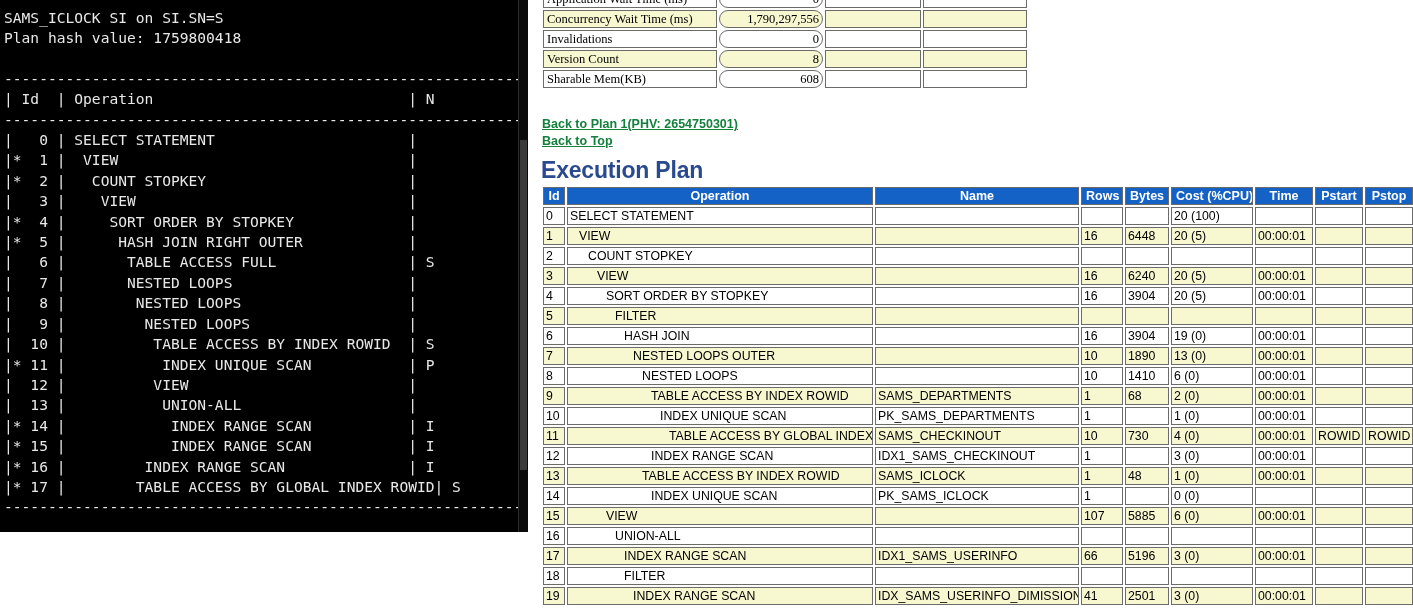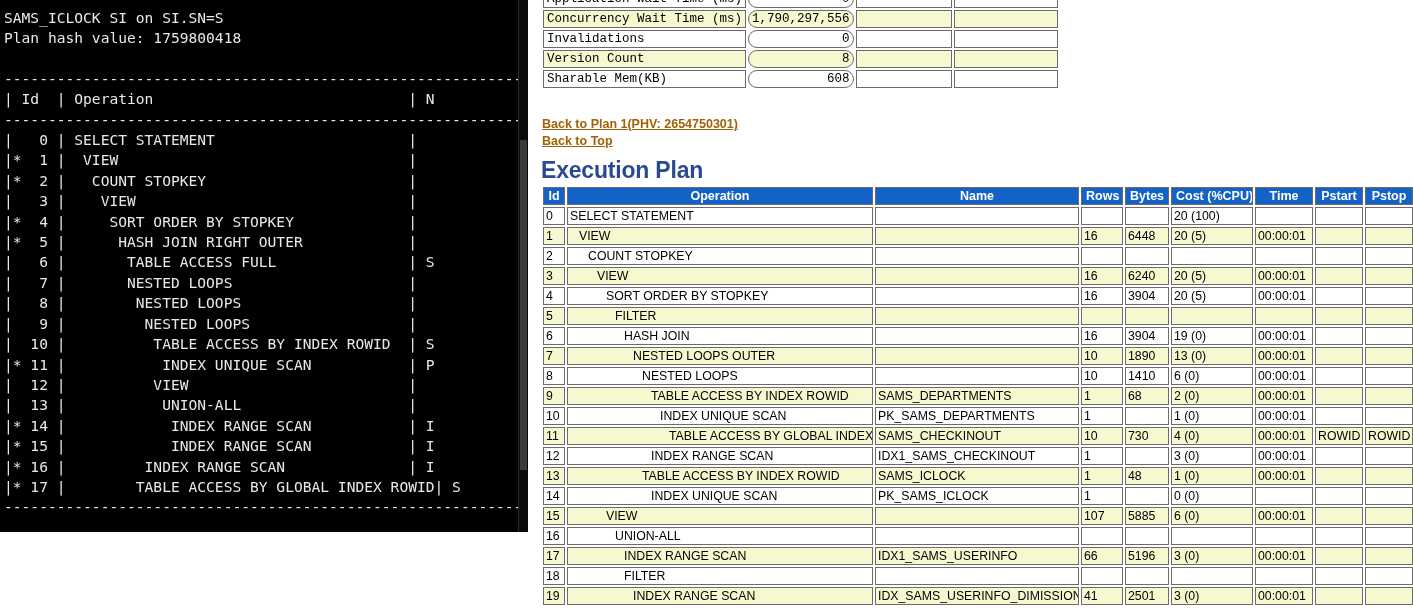--- a/index.html
+++ b/index.html
@@ -79,42 +79,42 @@
     border-collapse: separate;
     border-spacing: 2px;
     font-size: 12.5px;
     color: #000;
     background: #ffffff;
   }
   table.stats td {
     border: 1px solid #6b6b6b;
     height: 16px;
     padding: 0px 3px;
-    font-family: Liberation Mono, monospace;
+    font-family: Liberation Serif, serif;
     font-size: 12.5px;
     line-height: 16px;
     white-space: nowrap;
     background: #ffffff;
   }
   table.stats td.lbl { width: 166px; text-align: left; }
   table.stats td.val { width: 96px; text-align: right; border-radius: 9px; }
   table.stats td.c3  { width: 88px; }
   table.stats td.c4  { width: 96px; }
   table.stats tr.alt td { background: #f7f7d0; }
 
   
   .links {
     position: absolute;
     left: 14px;
     top: 116px;
     font-size: 12.5px;
     line-height: 16.5px;
   }
   .links a {
-    color: #a16207;
+    color: #15803d;
     font-weight: bold;
     text-decoration: underline;
     display: block;
     font-size: 12.5px;
     font-family: "Liberation Sans", sans-serif;
     cursor: pointer;
   }
 
   
   #plan-heading {

